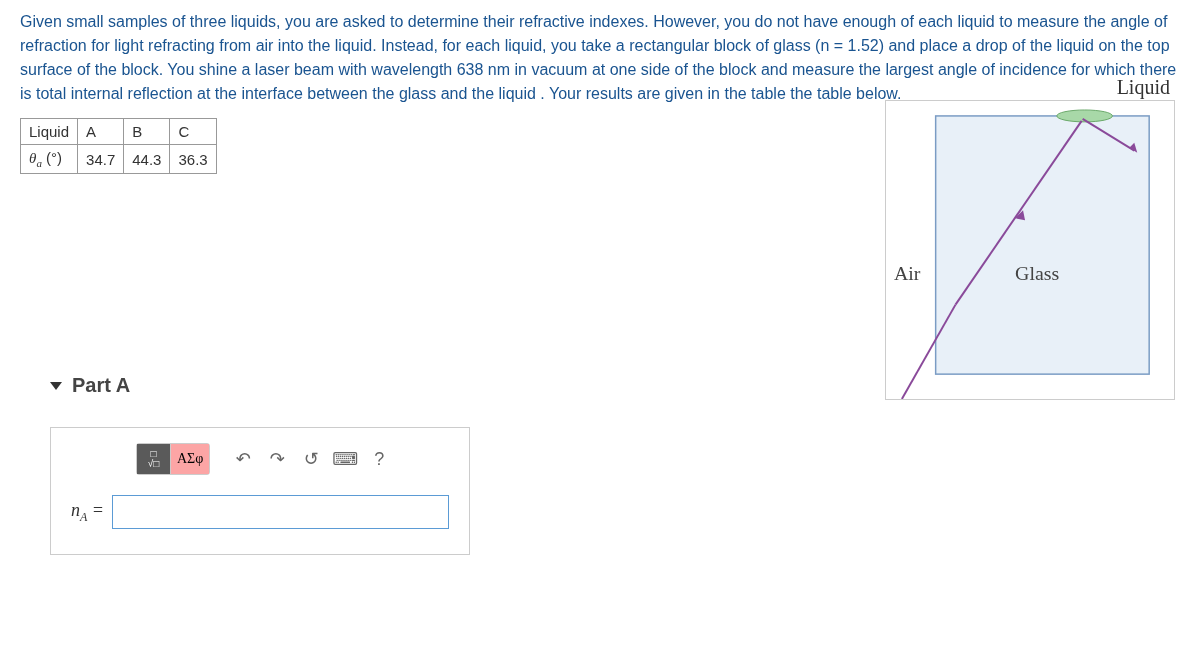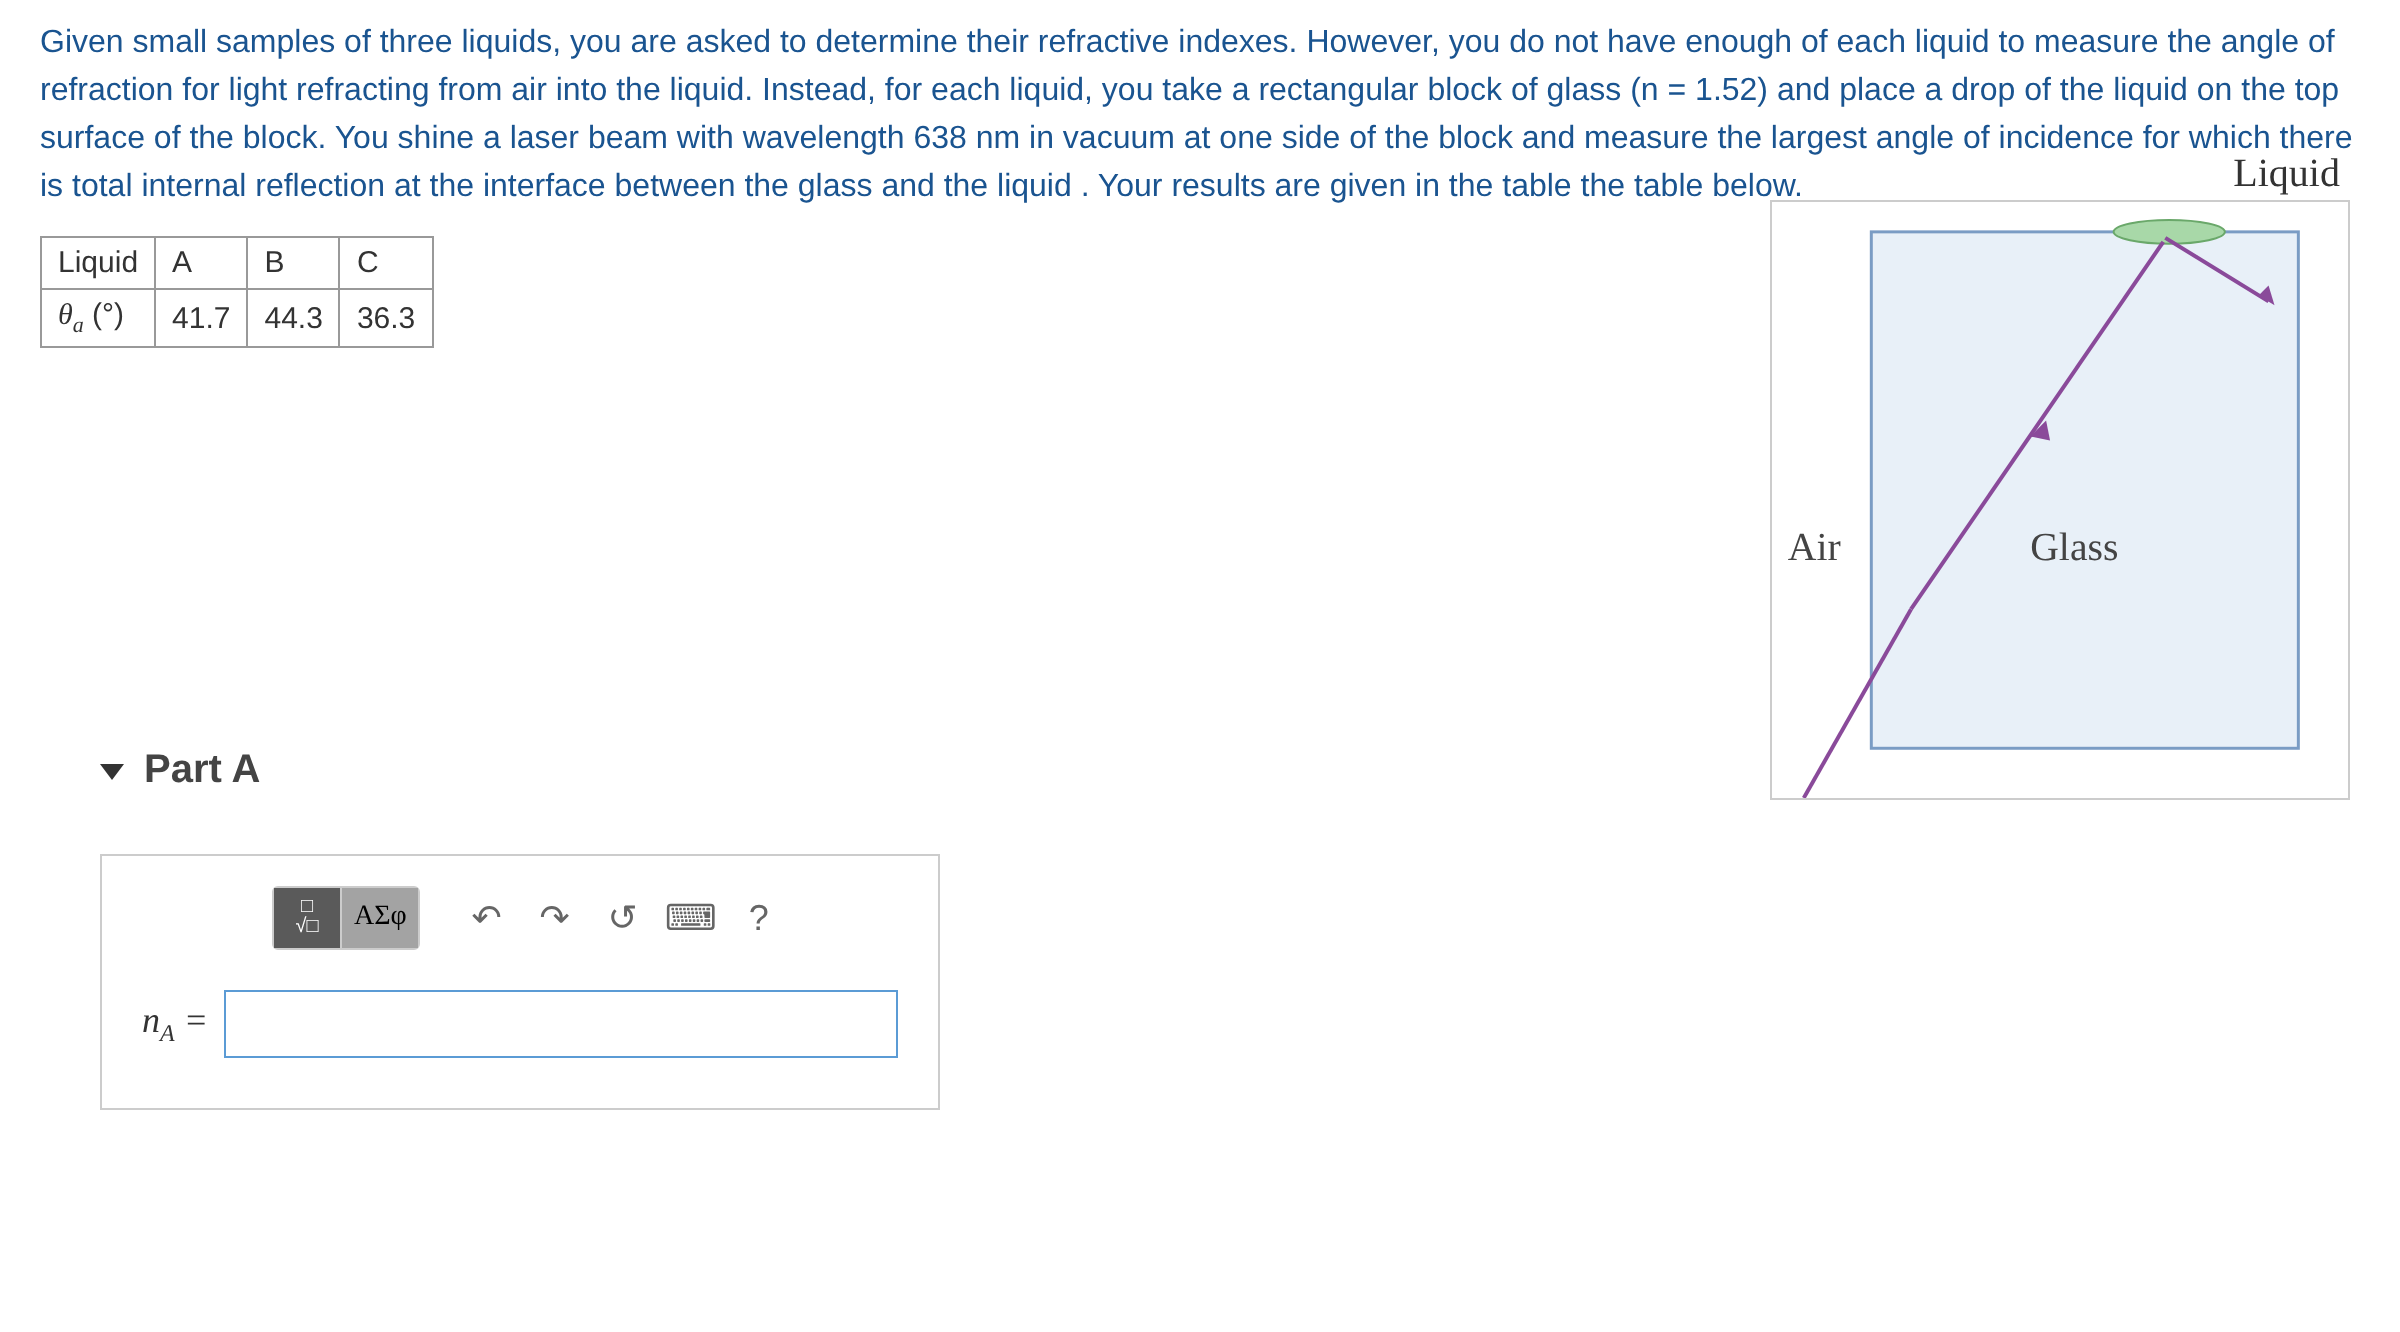--- a/index.html
+++ b/index.html
@@ -130,21 +130,21 @@
       border-radius: 3px;
     }
     .tool-btn {
       width: 34px;
       height: 30px;
       display: flex;
       align-items: center;
       justify-content: center;
       cursor: pointer;
       font-size: 14px;
-      background: #a3a3a3;
+      background: #fca5a5;
       border: none;
       border-right: 1px solid #ccc;
     }
     .tool-btn:last-child {
       border-right: none;
     }
     .tool-btn.active {
       background: #5a5a5a;
       color: #fff;
     }
@@ -208,21 +208,21 @@
     <table class="data-table">
       <tbody>
           <tr>
         <td>Liquid</td>
         <td>A</td>
         <td>B</td>
         <td>C</td>
       </tr>
       <tr>
         <td><span class="theta-label"><span>θ</span><span class="theta-sub">a</span></span><span> (°)</span></td>
-        <td>41.7</td>
+        <td>34.7</td>
         <td>44.3</td>
         <td>36.3</td>
       </tr>
     </tbody>
       </table>
   </div>
 
   <div class="figure-container">
     <svg class="figure-svg" viewBox="0 0 290 300">
       <rect x="50" y="15" width="215" height="260" fill="#e8f0f8" stroke="#7a9cc4" stroke-width="1.5"></rect>

